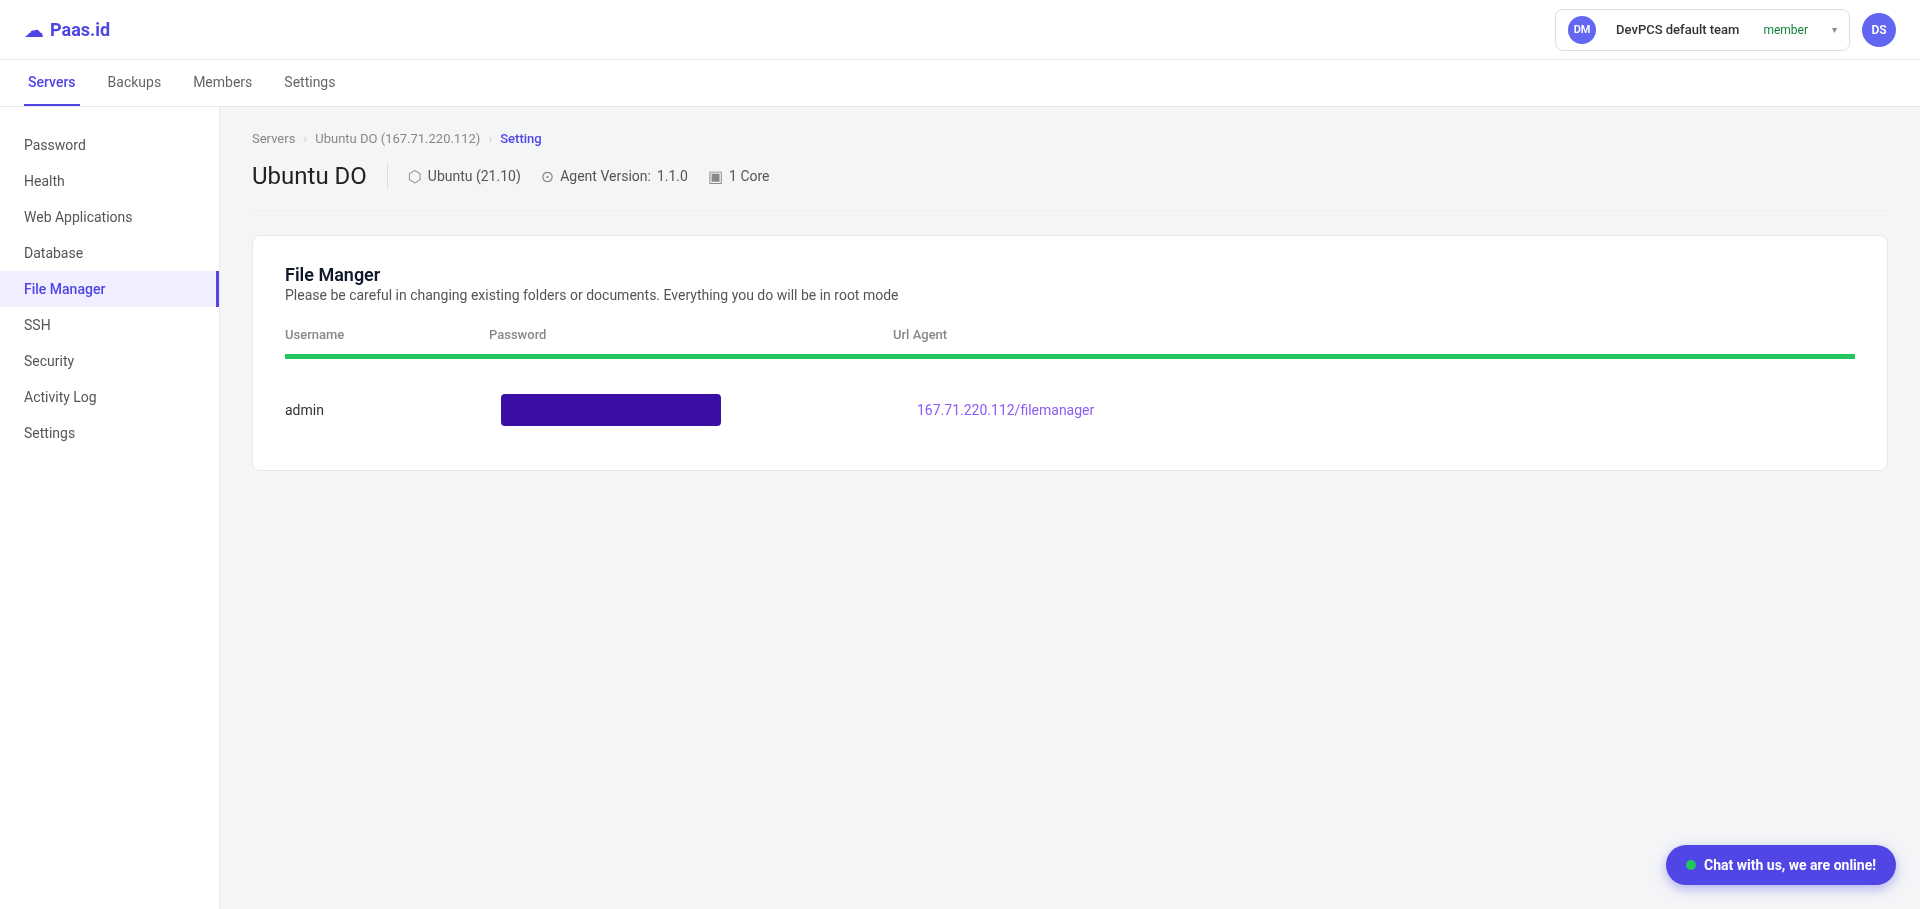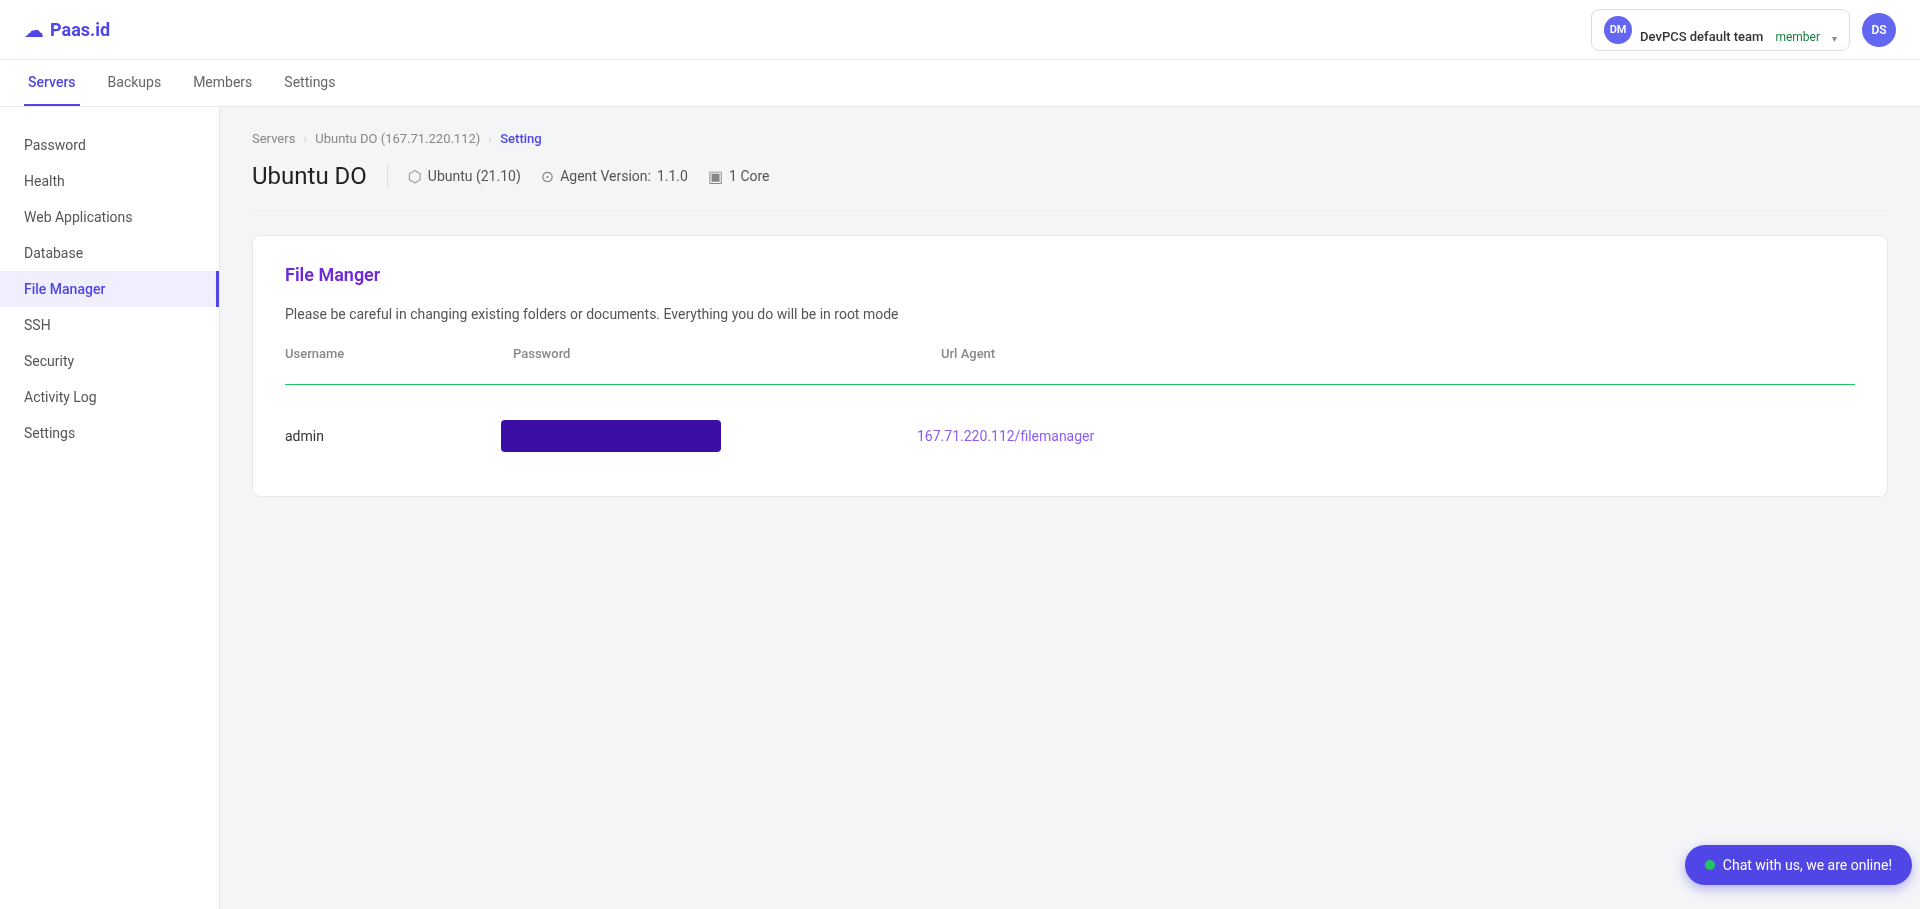--- a/index.html
+++ b/index.html
@@ -32,22 +32,22 @@
       font-weight: 700;
       color: #4f46e5;
     }
     .navbar-right {
       display: flex;
       align-items: center;
       gap: 12px;
     }
     .team-selector {
       display: flex;
-      align-items: flex-end;
-      gap: 8px;
+      align-items: center;
+      gap: 20px;
       border: 1px solid #ddd;
       border-radius: 8px;
       padding: 6px 12px;
       cursor: pointer;
       background: #fff;
     }
     .team-avatar {
       width: 28px; height: 28px;
       background: #6366f1;
       border-radius: 50%;
@@ -172,37 +172,37 @@
     
     .card {
       background: #fff;
       border-radius: 8px;
       padding: 28px 32px;
       border: 1px solid #e8e8e8;
     }
     .card-title {
       font-size: 18px;
       font-weight: 600;
-      color: #6d28d9;
-      margin-bottom: 21px;
+      color: #0f172a;
+      margin-bottom: 2px;
     }
     .warning-text {
       font-size: 14px;
       color: #555;
       margin-bottom: 24px;
     }
 
     
     .fm-table { width: 100%; }
     .fm-table-header {
       display: grid;
       grid-template-columns: 200px 400px 1fr;
-      gap: 28px;
-      padding-bottom: 23px;
-      border-bottom: 1px solid #22c55e;
+      gap: 4px;
+      padding-bottom: 12px;
+      border-bottom: 5px solid #22c55e;
     }
     .fm-table-header-cell {
       font-size: 13px;
       font-weight: 500;
       color: #888;
     }
     .fm-table-row {
       display: grid;
       grid-template-columns: 200px 400px 1fr;
       gap: 16px;
@@ -219,27 +219,27 @@
     .url-link {
       color: #8b5cf6;
       text-decoration: none;
       font-size: 14px;
     }
 
     
     .chat-btn {
       position: fixed;
       bottom: 24px;
-      right: 8px;
+      right: 24px;
       background: #4f46e5;
       color: #fff;
       padding: 12px 20px;
       border-radius: 30px;
       font-size: 14px;
-      font-weight: 400;
+      font-weight: 700;
       cursor: pointer;
       display: flex;
       align-items: center;
       gap: 8px;
       box-shadow: 0 4px 12px rgba(79,70,229,0.4);
     }
     .chat-btn-dot {
       width: 10px; height: 10px;
       background: #22c55e;
       border-radius: 50%;

